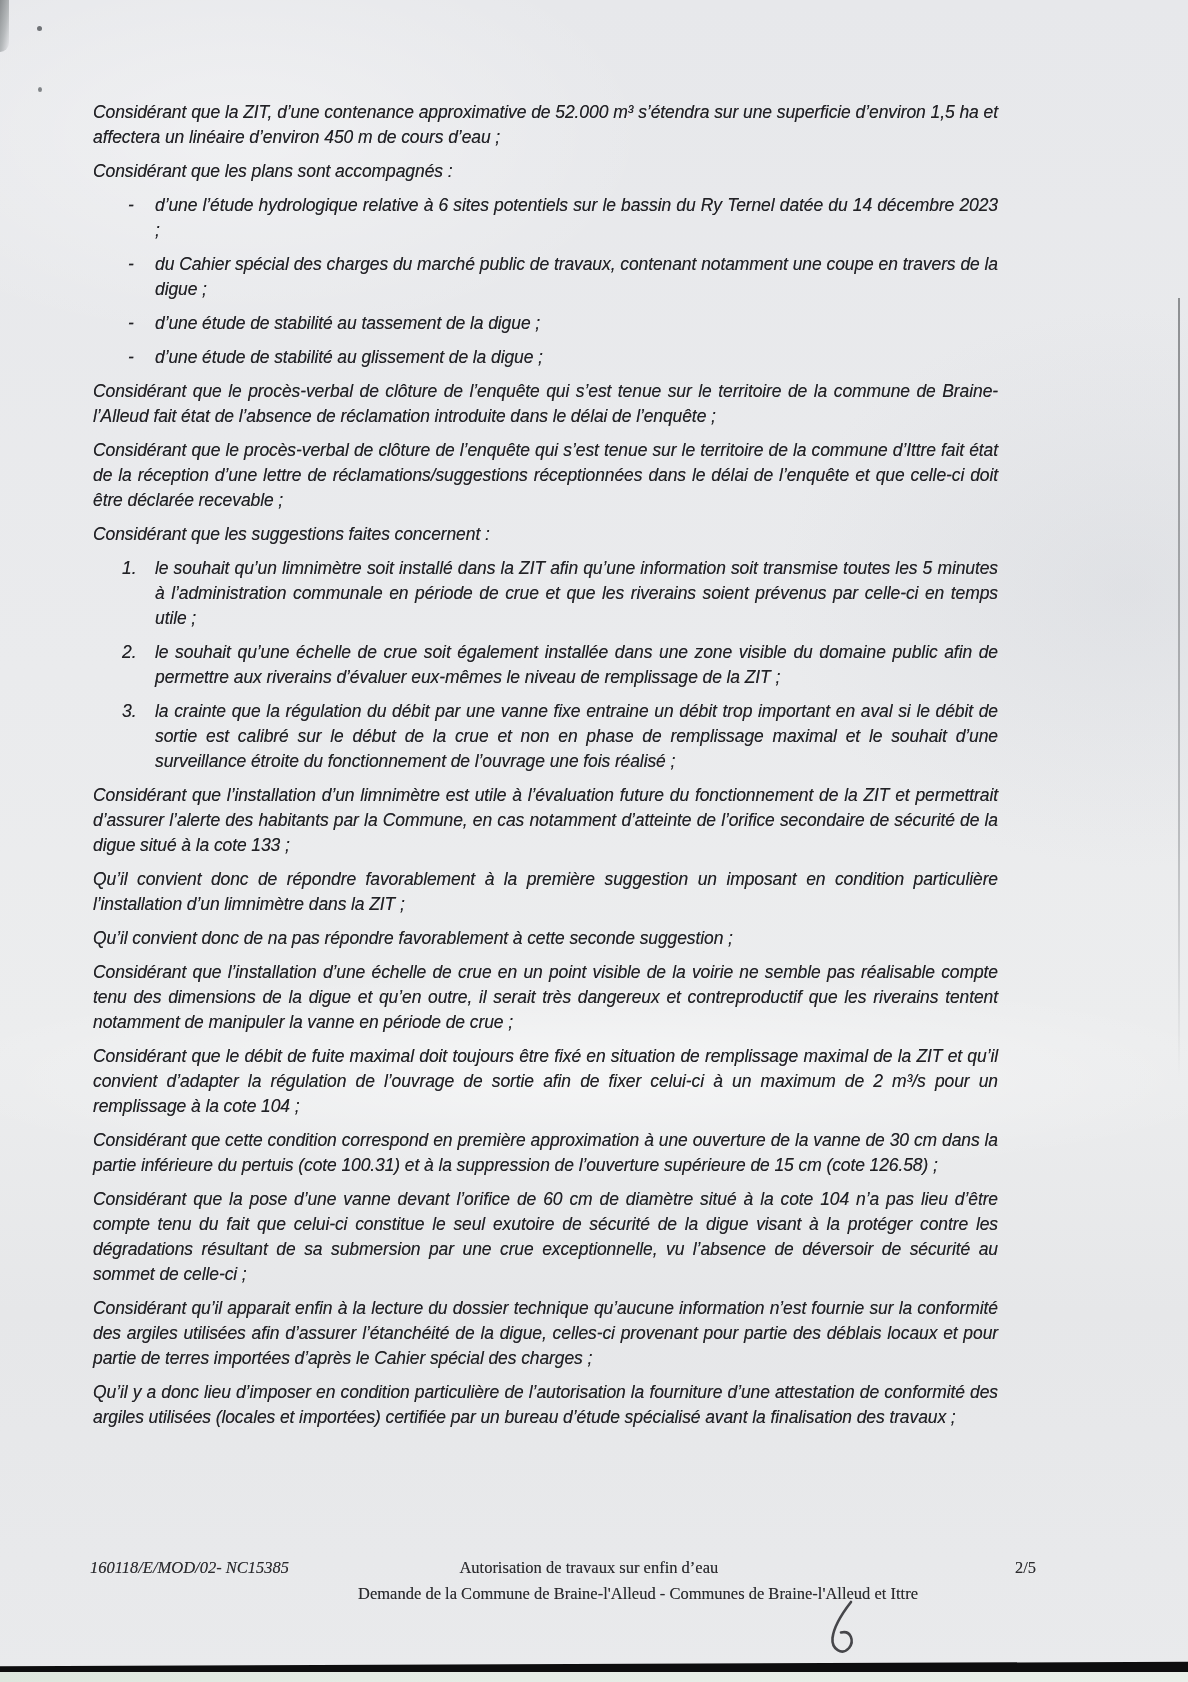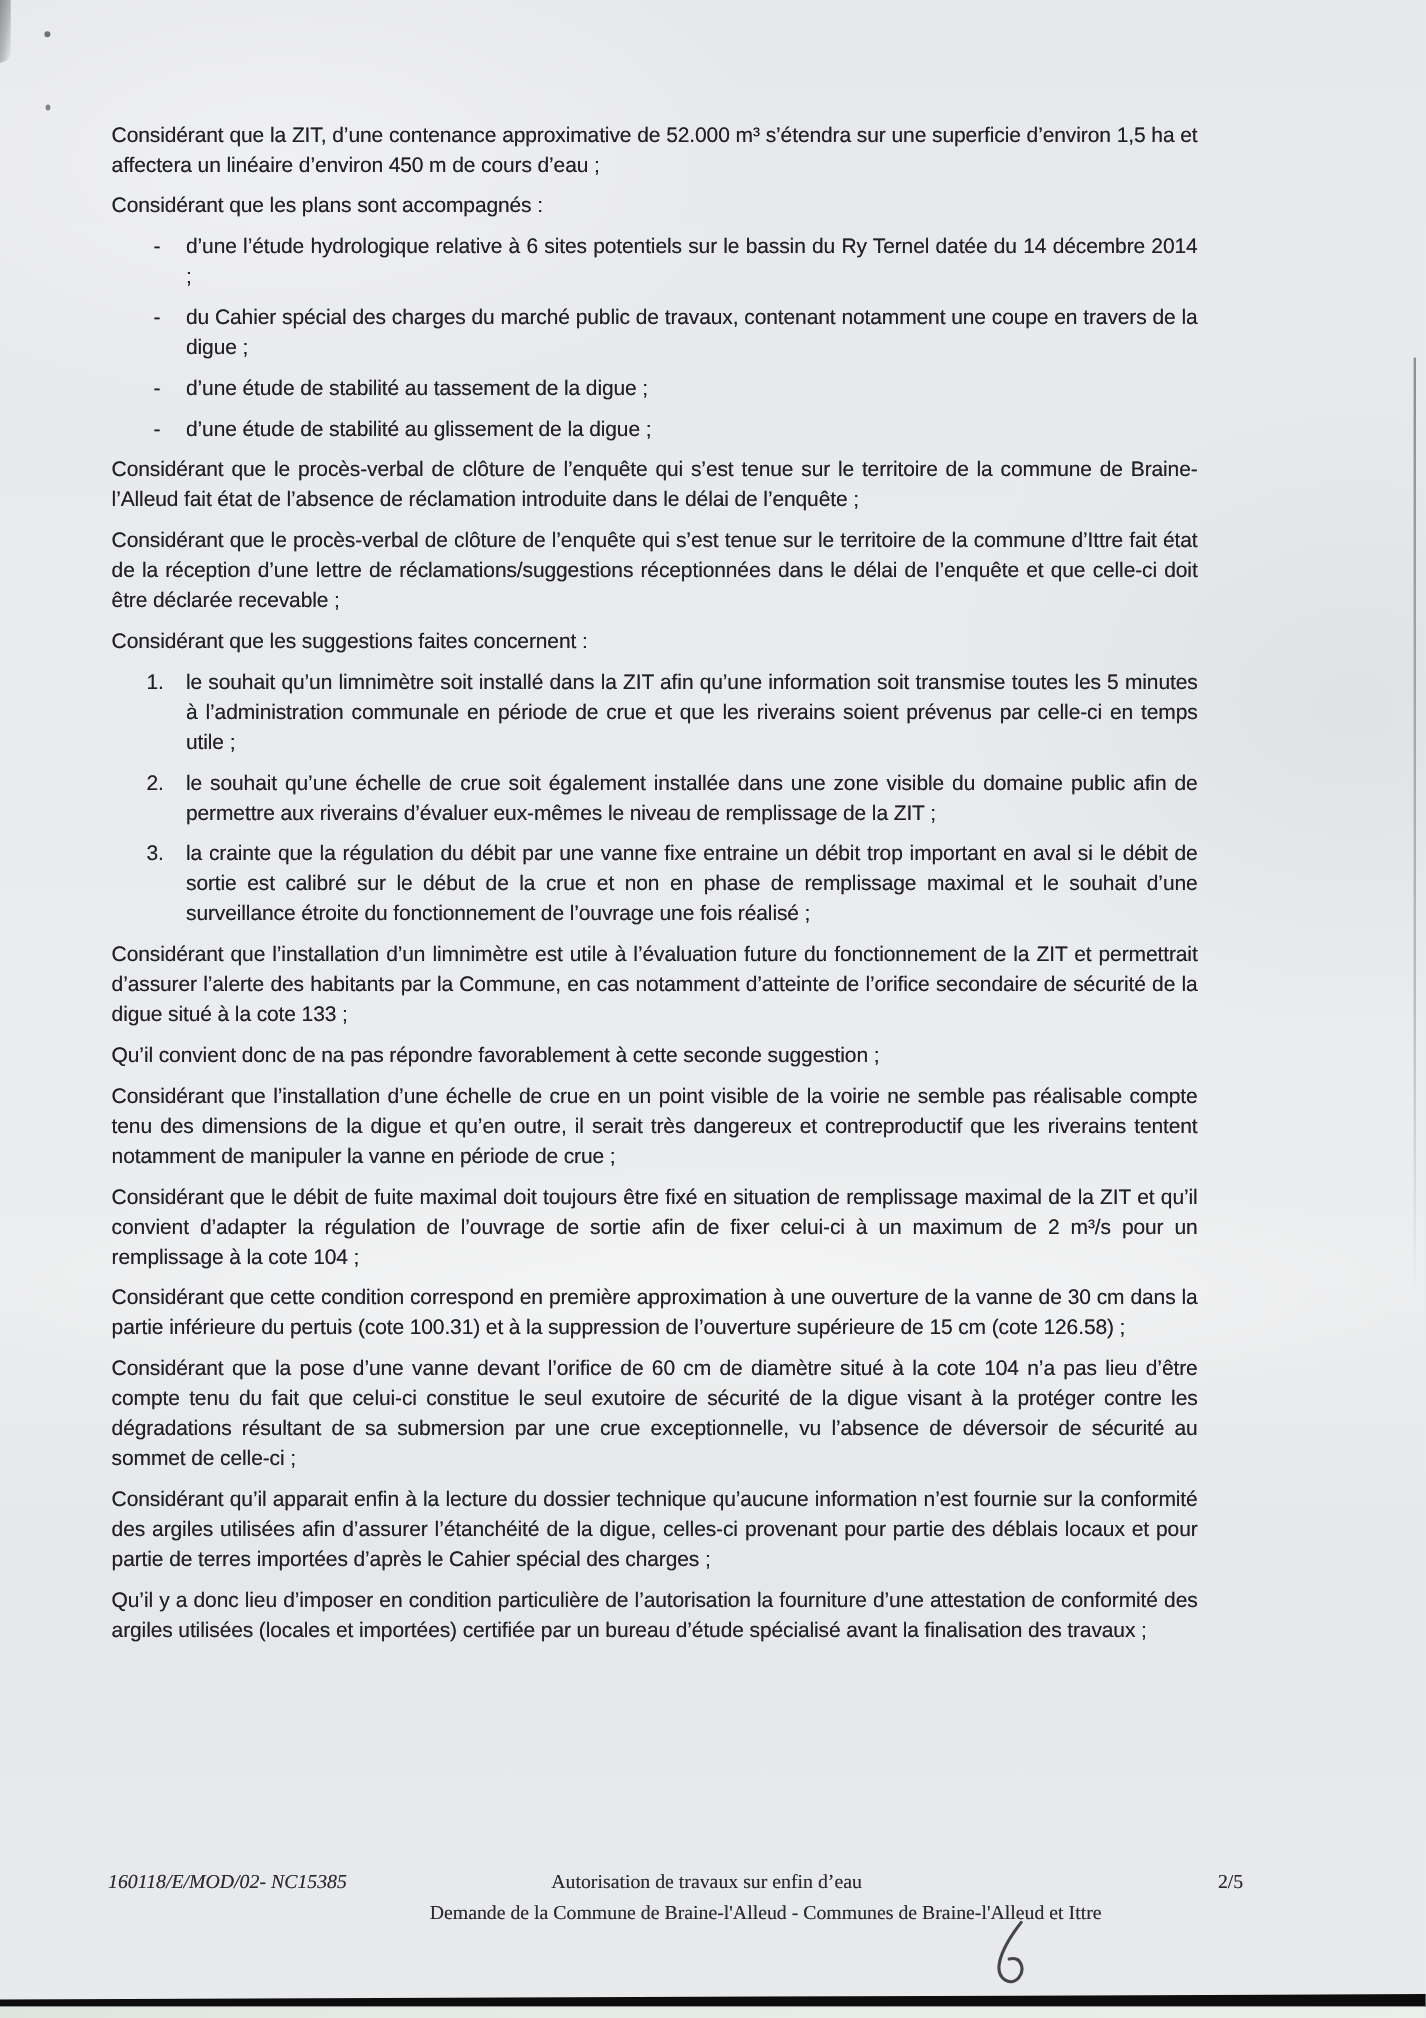--- a/index.html
+++ b/index.html
@@ -16,20 +16,21 @@
       radial-gradient(ellipse 900px 140px at 50% 64%, rgba(255,255,255,0.5), rgba(255,255,255,0) 75%),
       radial-gradient(ellipse 500px 400px at 95% 35%, rgba(205,208,214,0.35), rgba(205,208,214,0) 70%),
       linear-gradient(180deg, #e7e8eb 0%, #eaebed 40%, #ecedee 62%, #e6e7e9 78%, #e9eaec 100%);
   }
   .doc {
     position: absolute; left: 93px; top: 100px; width: 905px;
     font-size: 17.5px; line-height: 25px;
     color: #212125;
     letter-spacing: -0.1px;
     text-shadow: 0 0 0.5px rgba(30,30,35,0.55);
+    font-style: italic;
   }
   .para { margin: 0 0 9px 0; text-align: justify; }
   .item { display: flex; margin: 0 0 9px 0; }
   .dash-item { margin-left: 35px; }
   .dash-item .marker { flex: 0 0 27px; }
   .num-item { margin-left: 29px; }
   .num-item .marker { flex: 0 0 33px; }
   .item-text { flex: 1; text-align: justify; }
 
   .footer {
@@ -78,21 +79,21 @@
   <div class="staple-mark m1"></div>
   <div class="staple-mark m2"></div>
   <div class="scan-line-right"></div>
 
   <div class="doc">
     <p class="para">Considérant que la ZIT, d’une contenance approximative de 52.000 m³ s’étendra sur une superficie d’environ 1,5 ha et affectera un linéaire d’environ 450 m de cours d’eau ;</p>
     <p class="para">Considérant que les plans sont accompagnés :</p>
 
     <div class="item dash-item">
       <span class="marker">-</span>
-      <span class="item-text">d’une l’étude hydrologique relative à 6 sites potentiels sur le bassin du Ry Ternel datée du 14 décembre 2014 ;</span>
+      <span class="item-text">d’une l’étude hydrologique relative à 6 sites potentiels sur le bassin du Ry Ternel datée du 14 décembre 2023 ;</span>
     </div>
     <div class="item dash-item">
       <span class="marker">-</span>
       <span class="item-text">du Cahier spécial des charges du marché public de travaux, contenant notamment une coupe en travers de la digue ;</span>
     </div>
     <div class="item dash-item">
       <span class="marker">-</span>
       <span class="item-text">d’une étude de stabilité au tassement de la digue ;</span>
     </div>
     <div class="item dash-item">
@@ -111,20 +112,21 @@
     <div class="item num-item">
       <span class="marker">2.</span>
       <span class="item-text">le souhait qu’une échelle de crue soit également installée dans une zone visible du domaine public afin de permettre aux riverains d’évaluer eux-mêmes le niveau de remplissage de la ZIT ;</span>
     </div>
     <div class="item num-item">
       <span class="marker">3.</span>
       <span class="item-text">la crainte que la régulation du débit par une vanne fixe entraine un débit trop important en aval si le débit de sortie est calibré sur le début de la crue et non en phase de remplissage maximal et le souhait d’une surveillance étroite du fonctionnement de l’ouvrage une fois réalisé ;</span>
     </div>
 
     <p class="para">Considérant que l’installation d’un limnimètre est utile à l’évaluation future du fonctionnement de la ZIT et permettrait d’assurer l’alerte des habitants par la Commune, en cas notamment d’atteinte de l’orifice secondaire de sécurité de la digue situé à la cote 133 ;</p>
+    <p class="para">Qu’il convient donc de répondre favorablement à la première suggestion un imposant en condition particulière l’installation d’un limnimètre dans la ZIT ;</p>
     <p class="para">Qu’il convient donc de na pas répondre favorablement à cette seconde suggestion ;</p>
     <p class="para">Considérant que l’installation d’une échelle de crue en un point visible de la voirie ne semble pas réalisable compte tenu des dimensions de la digue et qu’en outre, il serait très dangereux et contreproductif que les riverains tentent notamment de manipuler la vanne en période de crue ;</p>
     <p class="para">Considérant que le débit de fuite maximal doit toujours être fixé en situation de remplissage maximal de la ZIT et qu’il convient d’adapter la régulation de l’ouvrage de sortie afin de fixer celui-ci à un maximum de 2 m³/s pour un remplissage à la cote 104 ;</p>
     <p class="para">Considérant que cette condition correspond en première approximation à une ouverture de la vanne de 30 cm dans la partie inférieure du pertuis (cote 100.31) et à la suppression de l’ouverture supérieure de 15 cm (cote 126.58) ;</p>
     <p class="para">Considérant que la pose d’une vanne devant l’orifice de 60 cm de diamètre situé à la cote 104 n’a pas lieu d’être compte tenu du fait que celui-ci constitue le seul exutoire de sécurité de la digue visant à la protéger contre les dégradations résultant de sa submersion par une crue exceptionnelle, vu l’absence de déversoir de sécurité au sommet de celle-ci ;</p>
     <p class="para">Considérant qu’il apparait enfin à la lecture du dossier technique qu’aucune information n’est fournie sur la conformité des argiles utilisées afin d’assurer l’étanchéité de la digue, celles-ci provenant pour partie des déblais locaux et pour partie de terres importées d’après le Cahier spécial des charges ;</p>
     <p class="para">Qu’il y a donc lieu d’imposer en condition particulière de l’autorisation la fourniture d’une attestation de conformité des argiles utilisées (locales et importées) certifiée par un bureau d’étude spécialisé avant la finalisation des travaux ;</p>
   </div>
 
   <div class="footer">

